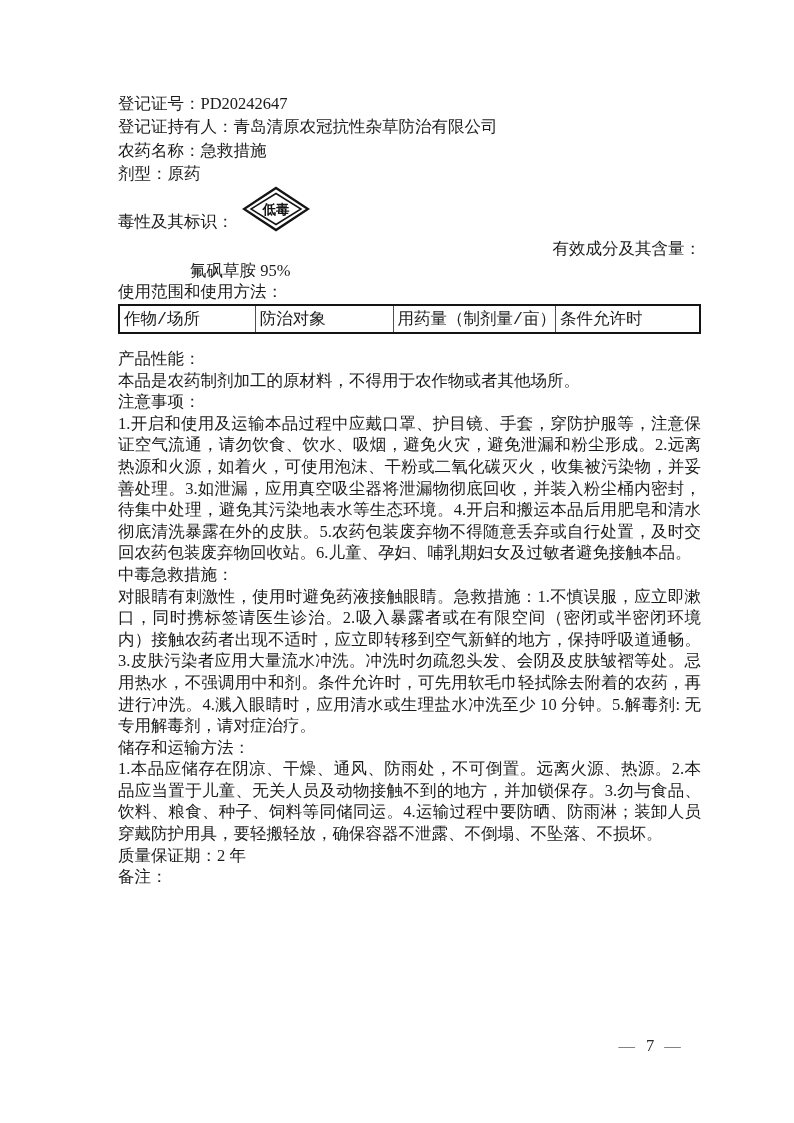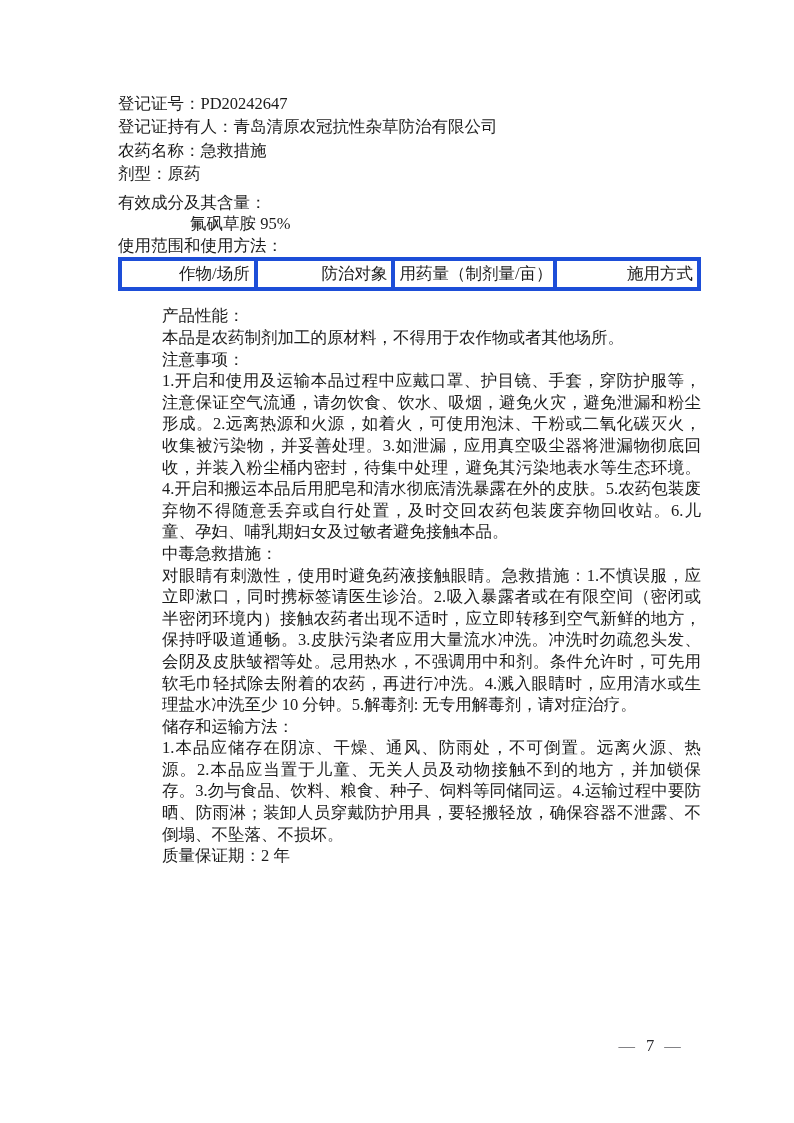--- a/index.html
+++ b/index.html
@@ -14,44 +14,45 @@
   .page{
     position:absolute;inset:0;
     padding:92px 93px 12px 118px;
     box-sizing:border-box;
   }
   .hline{font-size:16.5px;line-height:23.4px;white-space:nowrap;}
   .line{font-size:16.5px;line-height:21.6px;}
   .para{text-align:justify;text-justify:inter-ideograph;}
   .tox-row{position:relative;margin-top:25px;}
   .diamond-wrap{position:absolute;left:124px;top:-25px;width:68px;height:46px;}
-  .ingredient-label{margin-top:6px;}
+  .ingredient-label{margin-top:6px;text-align:right;}
   .ingredient-value{padding-left:72px;}
   table.usage{
     border-collapse:collapse;
     width:100%;
     border:2px solid #141414;
     margin:1px 0 0 0;
     table-layout:fixed;
   }
   table.usage th{
-    border:4px solid #1d4ed8;
+    border:1px solid #1d4ed8;
     font-weight:normal;
-    text-align:right;
+    text-align:left;
     font-size:16.5px;
     padding:1px 4px 2px 4px;
     height:23px;
     overflow:hidden;
     white-space:nowrap;
+    font-family:Liberation Mono, monospace;
   }
   table.usage th:nth-child(1){width:23.3%;}
   table.usage th:nth-child(2){width:23.7%;}
   table.usage th:nth-child(3){width:28.2%;margin-top:48px;}
   table.usage th:nth-child(4){width:24.8%;}
-  .blocks{margin-top:14px;margin-left:44px;}
+  .blocks{margin-top:14px;}
   .footer{
     position:absolute;
     top:1036px;left:610px;width:80px;
     font-size:16.5px;
     text-align:center;
     color:#222;
     white-space:nowrap;
   }
   .footer .dash{color:#6e6e72;letter-spacing:1px;}
   .footer .num{margin:0 10px;color:#2a2a2e;}
@@ -62,45 +63,56 @@
 
 <div class="page">
 
   <div>
       <div class="hline"><span>登记证号：</span><span>PD20242647</span></div>
       <div class="hline"><span>登记证持有人：</span><span>青岛清原农冠抗性杂草防治有限公司</span></div>
       <div class="hline"><span>农药名称：</span><span>急救措施</span></div>
       <div class="hline"><span>剂型：</span><span>原药</span></div>
     </div>
 
+  <div class="line tox-row">
+    <span>毒性及其标识：</span>
+    <span class="diamond-wrap">
+      <svg width="68" height="46" viewBox="0 0 68 46">
+        <polygon points="34,2 66,23 34,44 2,23" fill="none" stroke="#141414" stroke-width="2.4"></polygon>
+        <polygon points="34,7.5 59,23 34,38.5 9,23" fill="none" stroke="#141414" stroke-width="1.5"></polygon>
+        <text x="34" y="28" text-anchor="middle" font-size="13.5" fill="#141414">低毒</text>
+      </svg>
+    </span>
+  </div>
 
   <div class="line ingredient-label">有效成分及其含量：</div>
   <div class="line ingredient-value">氟砜草胺 95%</div>
 
   <div class="line">使用范围和使用方法：</div>
 
   <table class="usage">
     <tbody>
       <tr>
           <th>作物/场所</th>
           <th>防治对象</th>
           <th>用药量（制剂量/亩）</th>
-          <th>施用方式</th>
+          <th>条件允许时</th>
         </tr>
     </tbody>
   </table>
 
 
   <div class="blocks">
       <div class="line">产品性能：</div>
       <div class="line para">本品是农药制剂加工的原材料，不得用于农作物或者其他场所。</div>
       <div class="line">注意事项：</div>
       <div class="line para">1.开启和使用及运输本品过程中应戴口罩、护目镜、手套，穿防护服等，注意保证空气流通，请勿饮食、饮水、吸烟，避免火灾，避免泄漏和粉尘形成。2.远离热源和火源，如着火，可使用泡沫、干粉或二氧化碳灭火，收集被污染物，并妥善处理。3.如泄漏，应用真空吸尘器将泄漏物彻底回收，并装入粉尘桶内密封，待集中处理，避免其污染地表水等生态环境。4.开启和搬运本品后用肥皂和清水彻底清洗暴露在外的皮肤。5.农药包装废弃物不得随意丢弃或自行处置，及时交回农药包装废弃物回收站。6.儿童、孕妇、哺乳期妇女及过敏者避免接触本品。</div>
       <div class="line">中毒急救措施：</div>
       <div class="line para">对眼睛有刺激性，使用时避免药液接触眼睛。急救措施：1.不慎误服，应立即漱口，同时携标签请医生诊治。2.吸入暴露者或在有限空间（密闭或半密闭环境内）接触农药者出现不适时，应立即转移到空气新鲜的地方，保持呼吸道通畅。3.皮肤污染者应用大量流水冲洗。冲洗时勿疏忽头发、会阴及皮肤皱褶等处。忌用热水，不强调用中和剂。条件允许时，可先用软毛巾轻拭除去附着的农药，再进行冲洗。4.溅入眼睛时，应用清水或生理盐水冲洗至少 10 分钟。5.解毒剂: 无专用解毒剂，请对症治疗。</div>
       <div class="line">储存和运输方法：</div>
       <div class="line para">1.本品应储存在阴凉、干燥、通风、防雨处，不可倒置。远离火源、热源。2.本品应当置于儿童、无关人员及动物接触不到的地方，并加锁保存。3.勿与食品、饮料、粮食、种子、饲料等同储同运。4.运输过程中要防晒、防雨淋；装卸人员穿戴防护用具，要轻搬轻放，确保容器不泄露、不倒塌、不坠落、不损坏。</div>
       <div class="line">质量保证期：2 年</div>
+      <div class="line">备注：</div>
     </div>
 
   <div class="footer"><span class="dash">—</span><span class="num">7</span><span class="dash">—</span></div>
 
 </div>
 
 </body></html>

